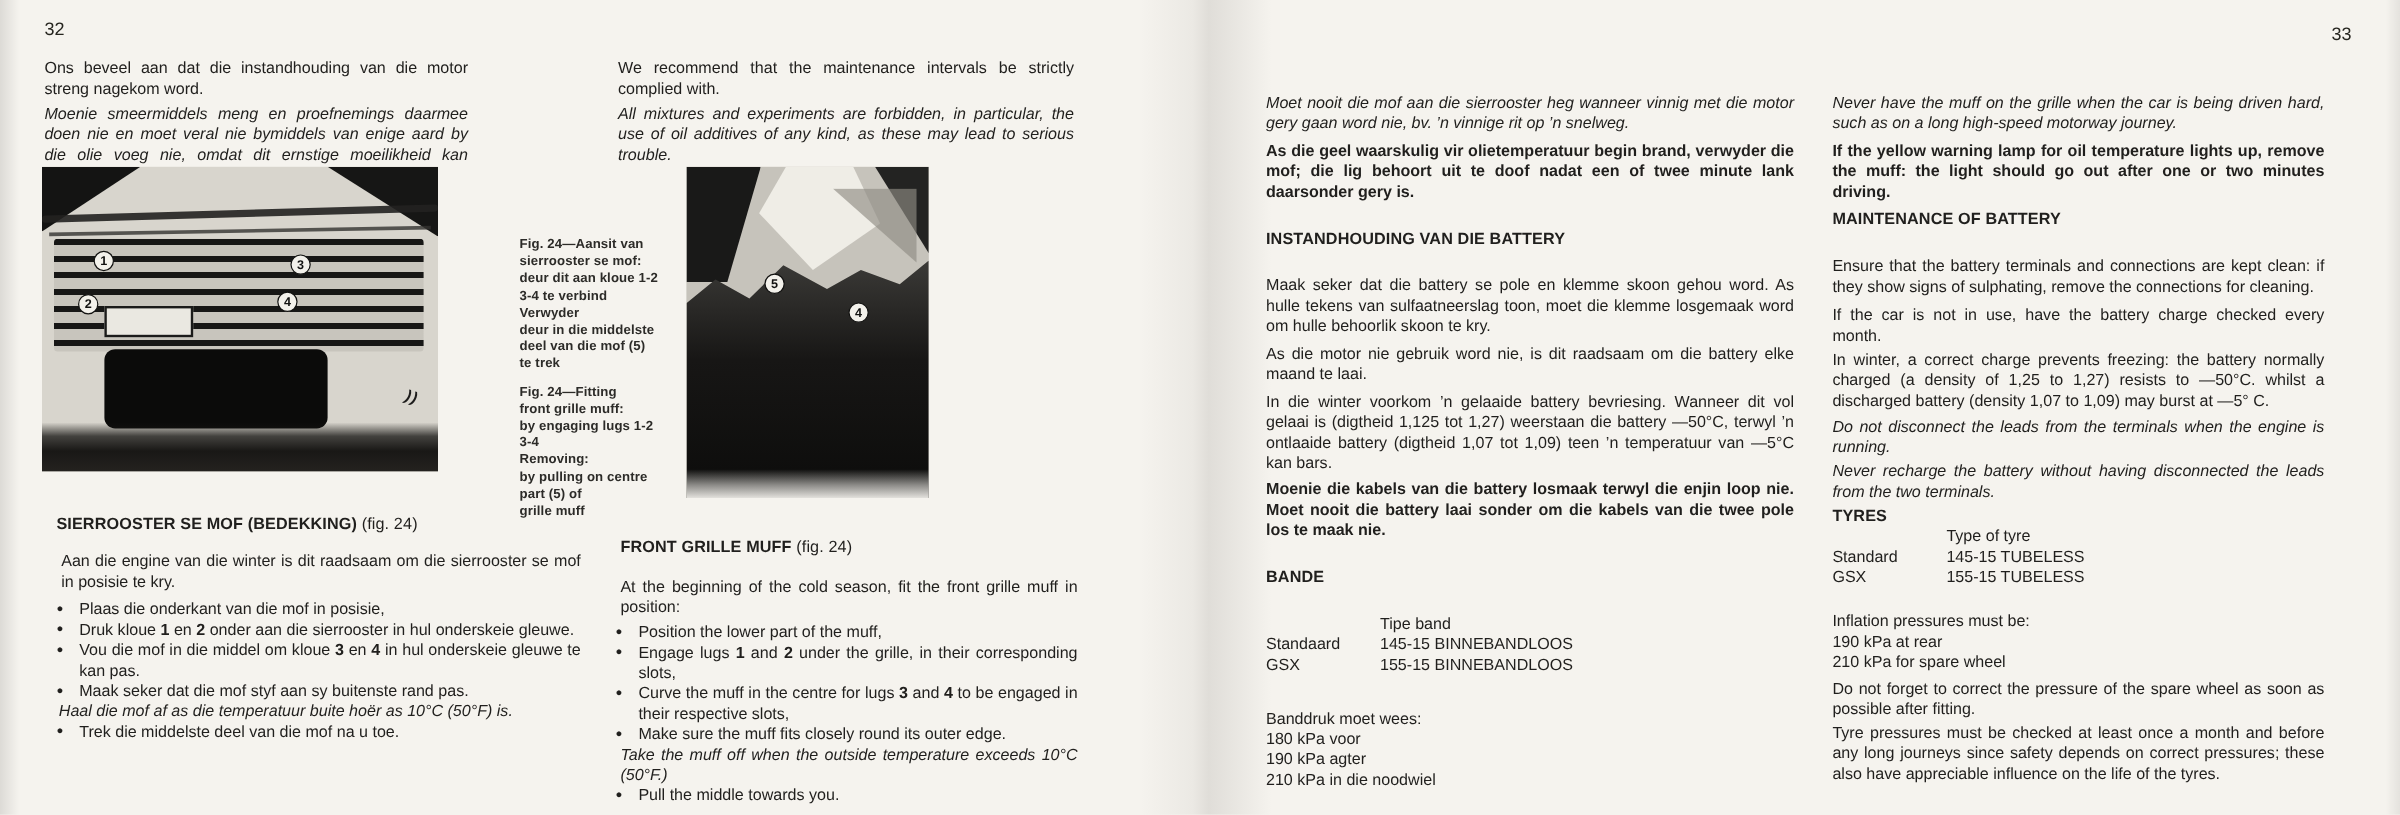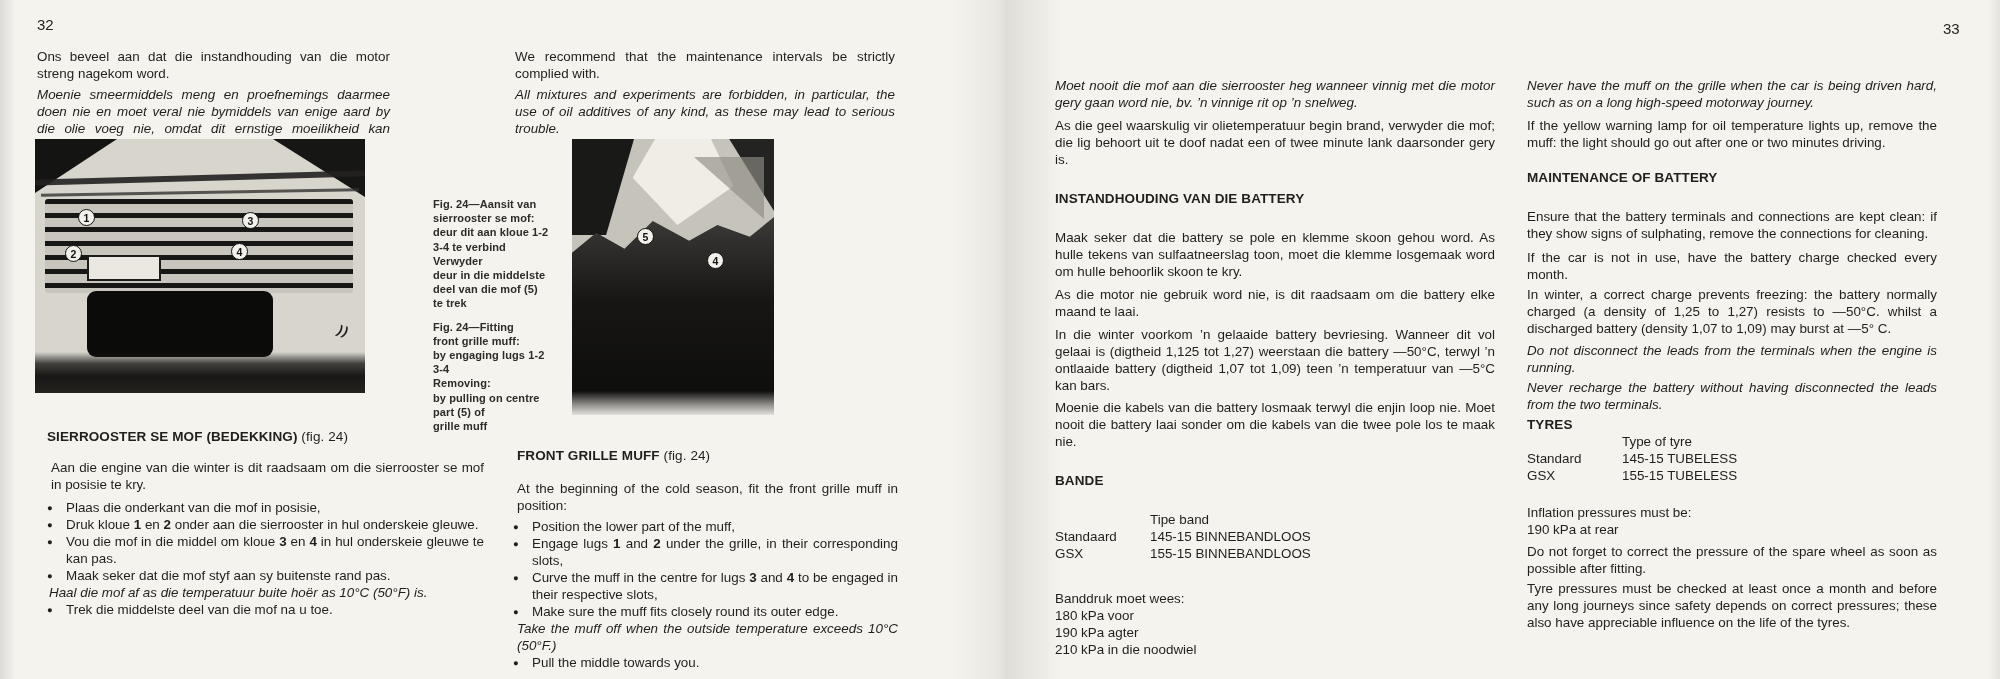--- a/index.html
+++ b/index.html
@@ -15,28 +15,28 @@
   .edge-l { position:absolute; left:0; top:0; width:16px; height:679px;
     background:linear-gradient(90deg, rgba(0,0,0,0.10), rgba(0,0,0,0)); }
   .edge-r { position:absolute; right:0; top:0; width:12px; height:679px;
     background:linear-gradient(270deg, rgba(0,0,0,0.07), rgba(0,0,0,0)); }
 
   .pagenum { position:absolute; font-size:15px; color:#26251f; }
   .blk { position:absolute; }
   p { margin:0; }
   .body { font-size:13.4px; line-height:17px; text-align:justify; }
   .it { font-style:italic; }
-  .bd { font-weight:normal; }
+  .bd { font-weight:bold; }
   .head { font-size:13.5px; line-height:17px; font-weight:bold; letter-spacing:0.1px; }
   .head .fig { font-weight:normal; }
   .cap { font-size:11px; line-height:14.2px; font-weight:bold; letter-spacing:0.1px;
          color:#2c2b28; white-space:pre-line; }
   .mt3{margin-top:3px}.mt4{margin-top:4px}.mt5{margin-top:5px}.mt6{margin-top:6px}
   .mt7{margin-top:7px}.mt9{margin-top:9px}.mt10{margin-top:22px}.mt14{margin-top:14px}
-  .mt16{margin-top:16px}.mt18{margin-top:18px}.mt20{margin-top:20px}.mt22{margin-top:22px}
+  .mt16{margin-top:16px}.mt18{margin-top:6px}.mt20{margin-top:20px}.mt22{margin-top:22px}
   .mt28{margin-top:28px}
 
   .bl { display:flex; font-size:13.4px; line-height:17px; }
   .bl .dot { flex:0 0 19px; font-size:9.5px; line-height:17px; }
   .bl .bt { flex:1; text-align:justify; }
 
   .trow { display:flex; font-size:13.4px; line-height:17px; }
   .tc1 { flex:0 0 95px; }
 
   
@@ -252,16 +252,17 @@
         <span class="tc1">Standard</span>
         <span class="tc2">145-15 TUBELESS</span>
       </div>
       <div class="trow">
         <span class="tc1">GSX</span>
         <span class="tc2">155-15 TUBELESS</span>
       </div>
     </div>
     <p class="body mt20">Inflation pressures must be:</p>
     <p class="body">190 kPa at rear</p>
+    <p class="body">210 kPa for spare wheel</p>
     <p class="body mt5">Do not forget to correct the pressure of the spare wheel as soon as possible after fitting.</p>
     <p class="body mt3">Tyre pressures must be checked at least once a month and before any long journeys since safety depends on correct pressures; these also have appreciable influence on the life of the tyres.</p>
   </div>
 </div>
 
 </body></html>

